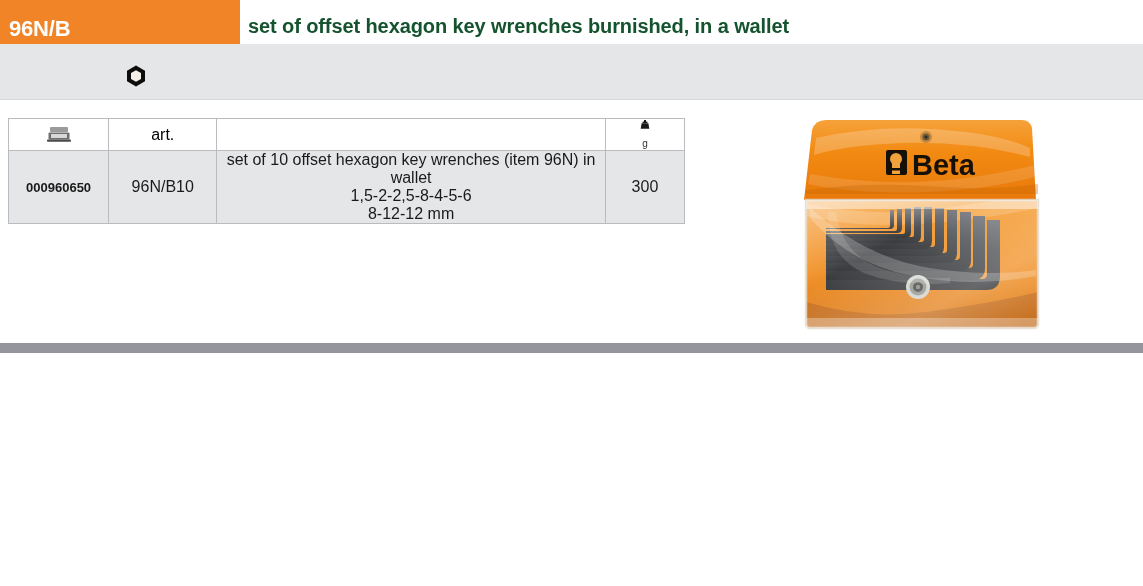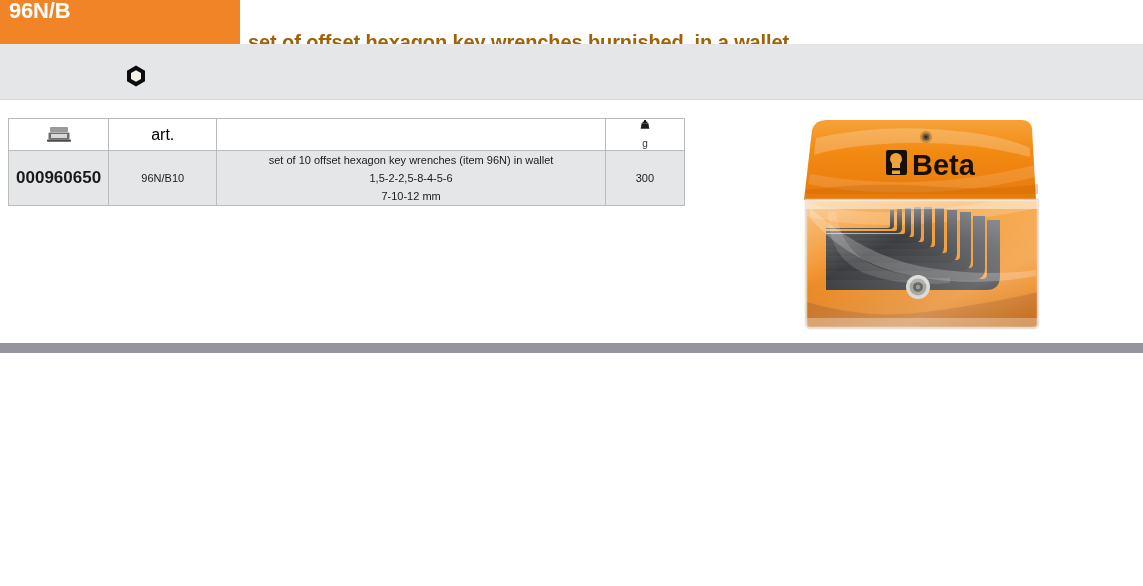--- a/index.html
+++ b/index.html
@@ -23,38 +23,38 @@
     height: 43px;
     background: #ffffff;
   }
   .code-block {
     position: absolute;
     left: 0; top: 0;
     width: 240px;
     height: 58px;
     background: #f08426;
     display: flex;
-    align-items: flex-start;
+    align-items: center;
   }
   .code-text {
     color: #ffffff;
     font-size: 22px;
     font-weight: bold;
     padding-left: 9px;
     letter-spacing: -0.2px;
     line-height: 1;
   }
   .title-text {
     position: absolute;
     left: 248px;
-    top: 16px;
+    top: 0;
     height: 52px;
     display: flex;
     align-items: center;
-    color: #a16207;
+    color: #14532d;
     font-size: 20px;
     font-weight: bold;
     letter-spacing: -0.1px;
   }
 
   
   .iconband {
     position: absolute;
     left: 0;
     top: 44px;
@@ -94,26 +94,26 @@
     font-weight: normal;
   }
   .c1 { width: 100px; }
   .c2 { width: 108px; }
   .c3 { width: 388px; }
   .c4 { width: 79px; }
   .drow td {
     background: #e5e6e8;
     height: 52px;
     text-align: center;
-    font-size: 11px;
+    font-size: 16px;
     color: #1a1a1a;
   }
   .drow td.bold {
     font-weight: bold;
-    font-size: 17px;
+    font-size: 13px;
   }
   .desc-line { line-height: 18px; }
 
   .hdr-icon-wrap {
     display: flex;
     align-items: center;
     justify-content: center;
     height: 31px;
   }
   .weight-hdr {
@@ -213,21 +213,21 @@
       </th>
     </tr>
   </thead>
   <tbody>
     <tr class="drow">
       <td class="bold">000960650</td>
       <td>96N/B10</td>
       <td>
         <div class="desc-line">set of 10 offset hexagon key wrenches (item 96N) in wallet</div>
         <div class="desc-line">1,5-2-2,5-8-4-5-6</div>
-        <div class="desc-line">7-10-12 mm</div>
+        <div class="desc-line">8-12-12 mm</div>
       </td>
       <td>300</td>
     </tr>
   </tbody>
 </table>
 
 <div class="product">
   <svg class="wallet-svg" width="252" height="222" viewBox="0 0 252 222" aria-hidden="true">
     <defs>
       <linearGradient id="lidGrad" x1="0" y1="0" x2="0" y2="1">

